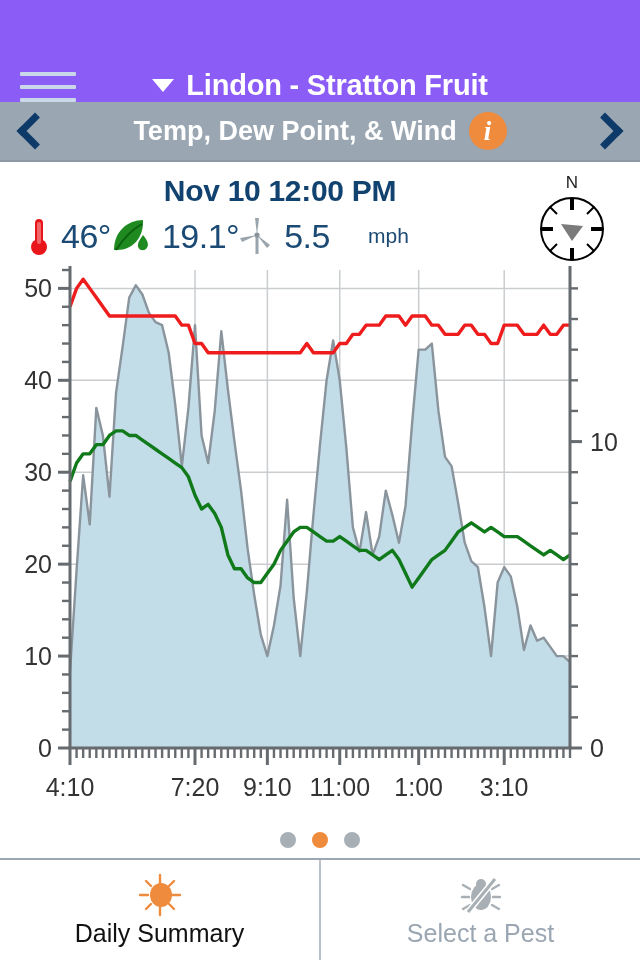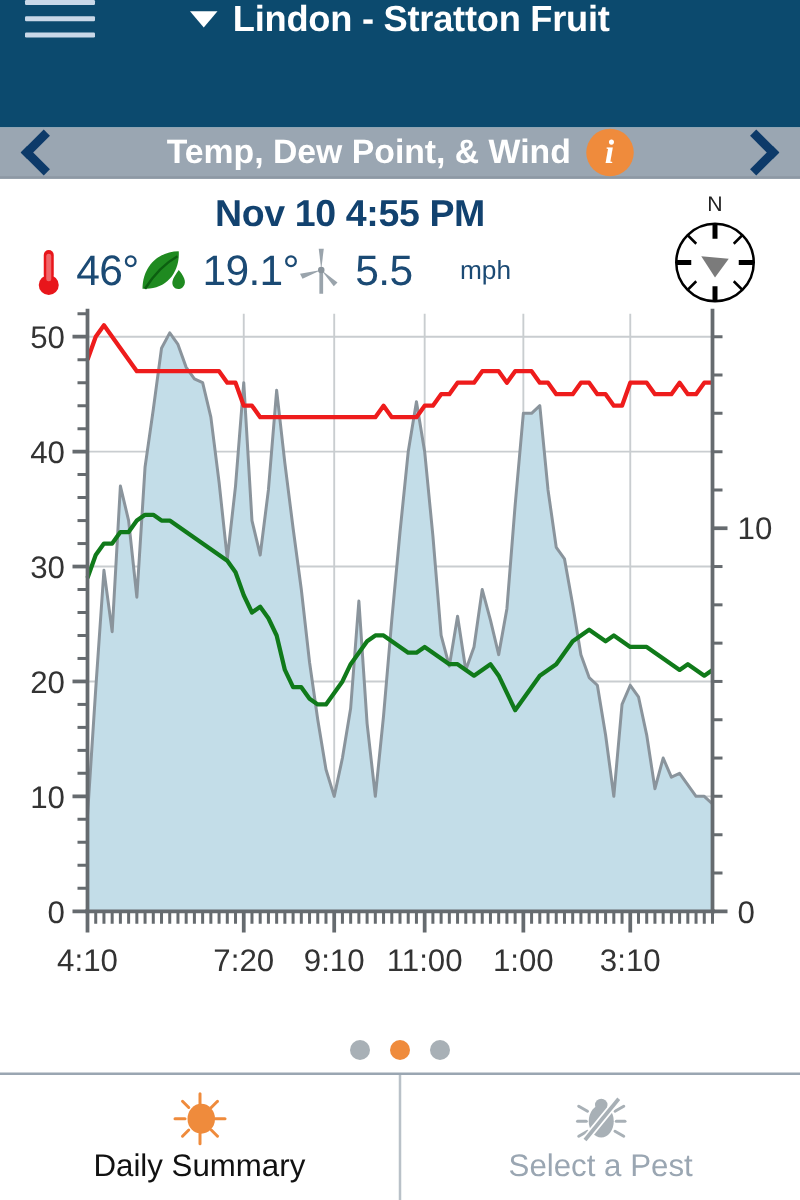--- a/index.html
+++ b/index.html
@@ -7,23 +7,23 @@
   body {
     font-family: "Liberation Sans", sans-serif;
     background:#ffffff;
     color:#1b3a5c;
     overflow:hidden;
   }
   #app { position:relative; width:640px; height:960px; display:flex; flex-direction:column; }
 
   
   .header {
-    background:#0c4a6e;
+    background:#8b5cf6;
     height:102px;
-    display:flex; align-items:flex-start;
+    display:flex; align-items:flex-end;
     position:relative;
     flex:0 0 auto;
   }
   .hamburger {
     width:56px; margin-left:20px;
     display:flex; flex-direction:column; gap:9px;
     cursor:pointer;
   }
   .hamburger span { display:block; height:4px; background:#c9d8e8; border-radius:1px; }
   .header-title {
@@ -41,21 +41,21 @@
     border-right:11px solid transparent;
     border-top:13px solid #ffffff;
     vertical-align:middle;
     margin-right:12px;
     position:relative; top:-2px;
   }
 
   
   .subheader {
     background:#9aa6b2;
-    height:41px;
+    height:60px;
     display:flex; align-items:center; justify-content:space-between;
     padding:0 22px;
     position:relative;
     flex:0 0 auto;
     border-bottom:2px solid #8d98a4;
   }
   .chev {
     width:26px;height:26px;
     border-style:solid; border-color:#0d3a69;
     border-width:0 7px 7px 0;
@@ -159,21 +159,21 @@
   <div class="subheader">
     <div class="chev left"></div>
     <div class="sub-title-wrap">
       <div class="sub-title">Temp, Dew Point, &amp; Wind</div>
       <div class="info-badge">i</div>
     </div>
     <div class="chev right"></div>
   </div>
 
   <div class="reading">
-    <div class="timestamp">Nov 10 4:55 PM</div>
+    <div class="timestamp">Nov 10 12:00 PM</div>
 
     <div class="metrics">
 
       <div class="metric">
         <svg width="26" height="40" viewBox="0 0 26 40">
           <circle cx="13" cy="31" r="8" fill="#e8161b"></circle>
           <rect x="9" y="3" width="8" height="24" rx="4" fill="#e8161b"></rect>
           <rect x="11" y="6" width="4" height="22" rx="2" fill="#ffffff" opacity="0.35"></rect>
         </svg>
         <span class="val">46°</span>

